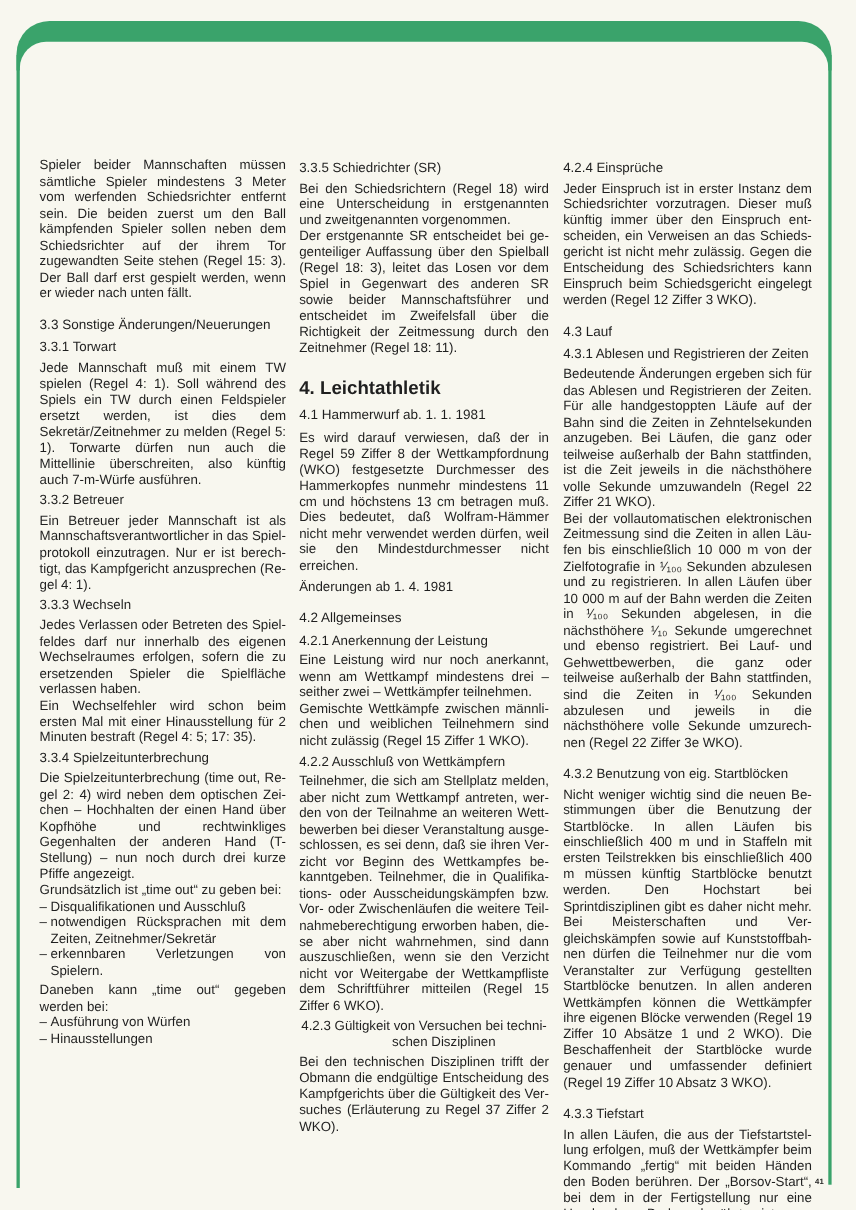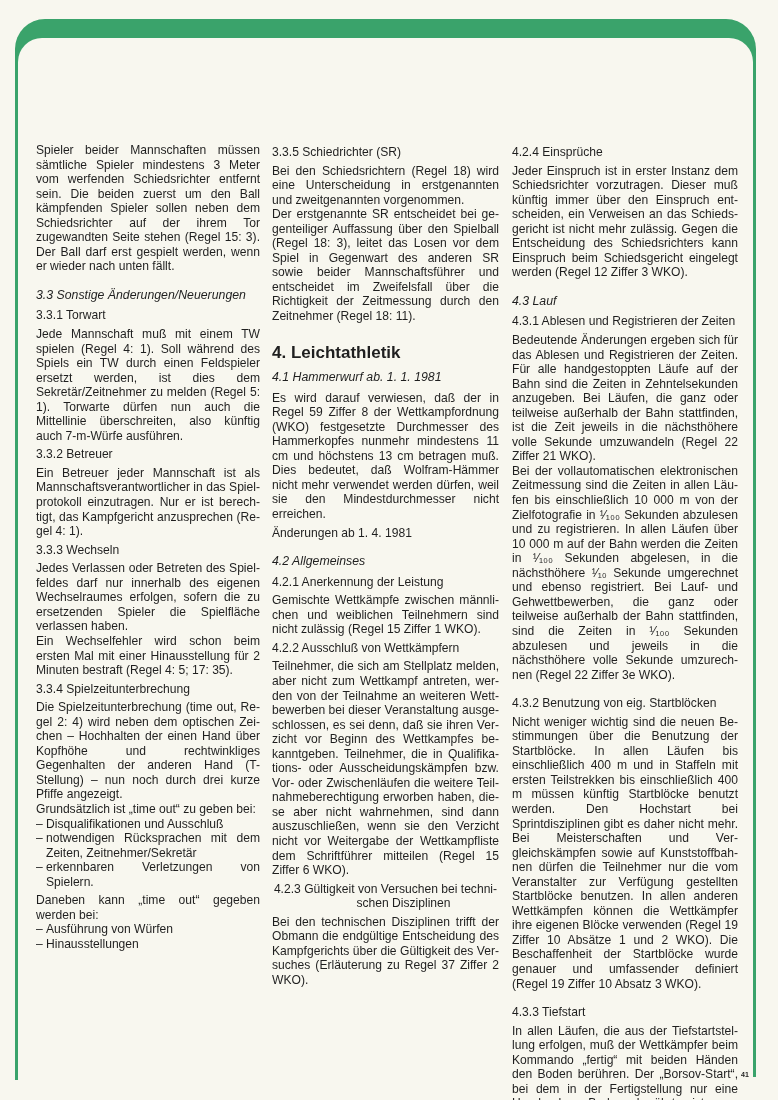--- a/index.html
+++ b/index.html
@@ -32,21 +32,21 @@
       position: absolute; top: 143px;
       font-size: 12.1px; line-height: 14.55px;
       text-align: justify;
       hyphens: manual;
     }
     .col-1 { left: 36px; width: 224px; }
     .col-2 { left: 272px; width: 227px; }
     .col-3 { left: 512px; width: 226px; }
     p { margin: 0 0 4px 0; }
     .p-tight { margin-bottom: 0; }
-    .h-italic { font-style: italic; font-size: 12.3px; margin: 6px 0 6px 0; }
+    .h-italic { font-size: 12.3px; margin: 6px 0 6px 0; }
     .h-sub { margin: 2px 0 4px 0; text-align: left; }
     .h-bold { font-weight: bold; font-size: 17px; margin: 22px 0 10px 0; }
     .gap-top { margin-top: 14px; }
     .dash-list { margin: 0 0 4px 0; padding: 0; list-style: none; }
     .dash-list li { position: relative; padding-left: 10px; }
     .dash-list li::before { content: "–"; position: absolute; left: 0; }
     .hang { padding-left: 36px; text-indent: -36px; text-align: center; }
     .page-number {
       position: absolute; left: 741px; top: 1071px;
       font-size: 7px; font-weight: bold; color: #1f1f1f;
@@ -89,20 +89,21 @@
 <div class="column col-2">
   <div class="h-sub">3.3.5 Schiedrichter (SR)</div>
   <p class="p-tight">Bei den Schiedsrichtern (Regel 18) wird eine Unterscheidung in erstgenannten und zweitgenannten vorgenommen.</p>
   <p>Der erstgenannte SR entscheidet bei ge­genteiliger Auffassung über den Spielball (Regel 18: 3), leitet das Losen vor dem Spiel in Gegenwart des anderen SR sowie beider Mannschaftsführer und entscheidet im Zweifelsfall über die Richtigkeit der Zeitmessung durch den Zeitnehmer (Re­gel 18: 11).</p>
   <div class="h-bold">4. Leichtathletik</div>
   <div class="h-italic">4.1 Hammerwurf ab. 1. 1. 1981</div>
   <p>Es wird darauf verwiesen, daß der in Regel 59 Ziffer 8 der Wettkampfordnung (WKO) festgesetzte Durchmesser des Hammer­kopfes nunmehr mindestens 11 cm und höchstens 13 cm betragen muß. Dies be­deutet, daß Wolfram-Hämmer nicht mehr verwendet werden dürfen, weil sie den Mindestdurchmesser nicht erreichen.</p>
   <p>Änderungen ab 1. 4. 1981</p>
   <div class="h-italic gap-top">4.2 Allgemeinses</div>
   <div class="h-sub">4.2.1 Anerkennung der Leistung</div>
+  <p class="p-tight">Eine Leistung wird nur noch anerkannt, wenn am Wettkampf mindestens drei – seither zwei – Wettkämpfer teilnehmen.</p>
   <p>Gemischte Wettkämpfe zwischen männli­chen und weiblichen Teilnehmern sind nicht zulässig (Regel 15 Ziffer 1 WKO).</p>
   <div class="h-sub">4.2.2 Ausschluß von Wettkämpfern</div>
   <p>Teilnehmer, die sich am Stellplatz melden, aber nicht zum Wettkampf antreten, wer­den von der Teilnahme an weiteren Wett­bewerben bei dieser Veranstaltung ausge­schlossen, es sei denn, daß sie ihren Ver­zicht vor Beginn des Wettkampfes be­kanntgeben. Teilnehmer, die in Qualifika­tions- oder Ausscheidungskämpfen bzw. Vor- oder Zwischenläufen die weitere Teil­nahmeberechtigung erworben haben, die­se aber nicht wahrnehmen, sind dann aus­zuschließen, wenn sie den Verzicht nicht vor Weitergabe der Wettkampfliste dem Schriftführer mitteilen (Regel 15 Ziffer 6 WKO).</p>
   <div class="h-sub hang">4.2.3 Gültigkeit von Versuchen bei techni­schen Disziplinen</div>
   <p>Bei den technischen Disziplinen trifft der Obmann die endgültige Entscheidung des Kampfgerichts über die Gültigkeit des Ver­suches (Erläuterung zu Regel 37 Ziffer 2 WKO).</p>
 </div>
 
 <div class="column col-3">
   <div class="h-sub">4.2.4 Einsprüche</div>
   <p>Jeder Einspruch ist in erster Instanz dem Schiedsrichter vorzutragen. Dieser muß künftig immer über den Einspruch ent­scheiden, ein Verweisen an das Schieds­gericht ist nicht mehr zulässig. Gegen die Entscheidung des Schiedsrichters kann Einspruch beim Schiedsgericht eingelegt werden (Regel 12 Ziffer 3 WKO).</p>

